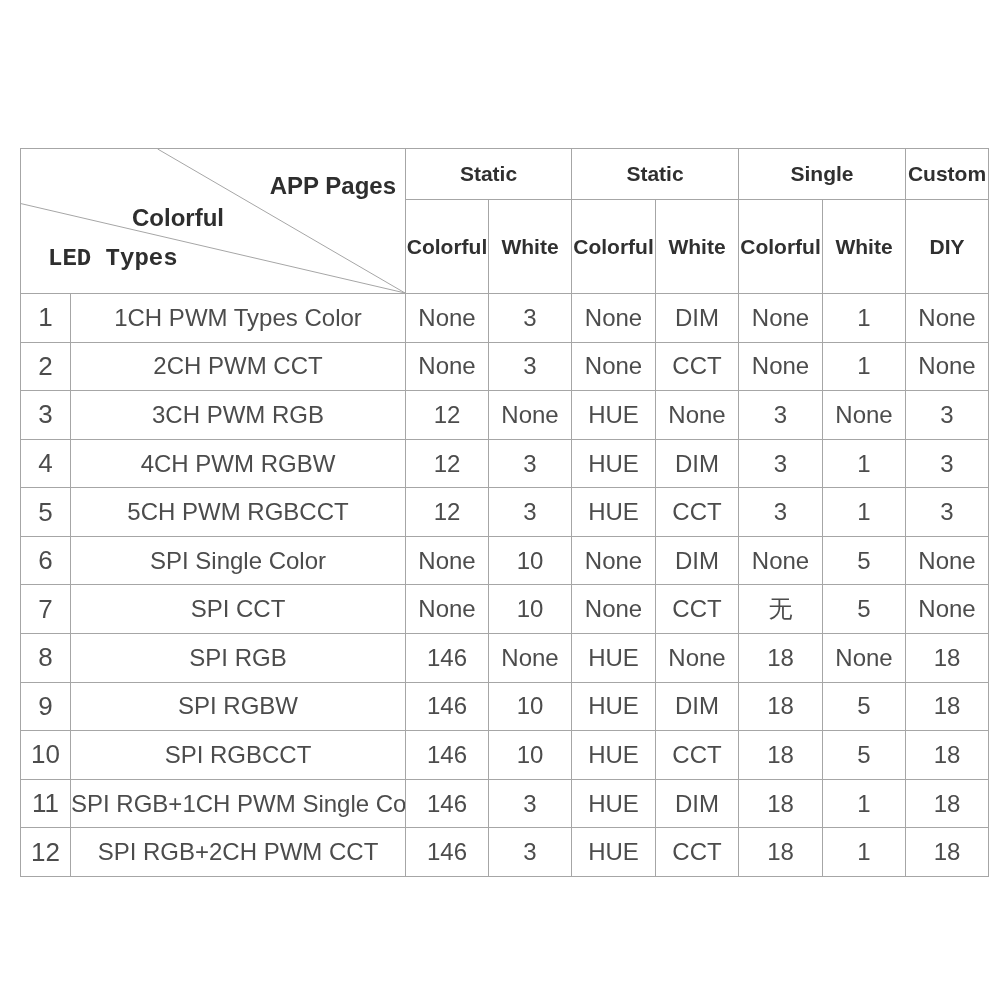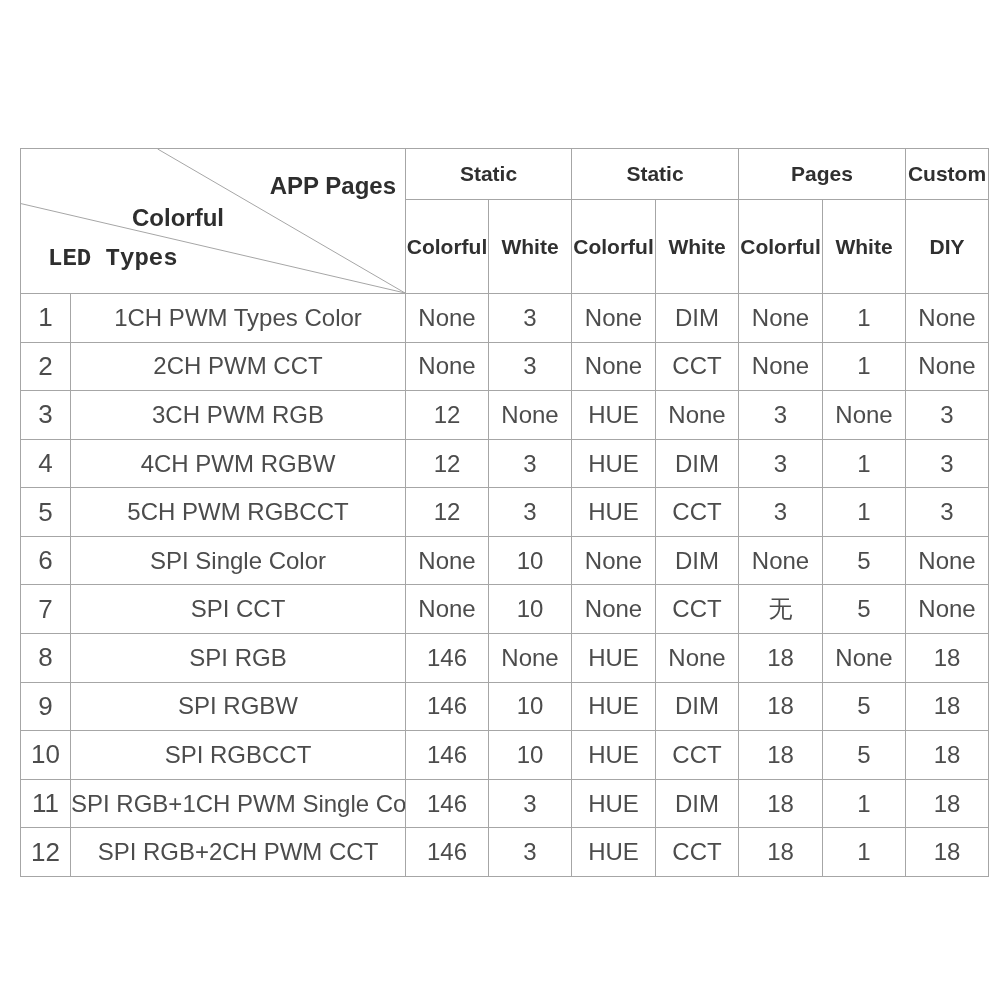--- a/index.html
+++ b/index.html
@@ -53,21 +53,21 @@
           <svg viewBox="0 0 385 145" preserveAspectRatio="none">
             <line x1="137" y1="0" x2="385" y2="145" stroke="#a6a6a6" stroke-width="1" vector-effect="non-scaling-stroke"></line>
             <line x1="0" y1="55" x2="385" y2="145" stroke="#a6a6a6" stroke-width="1" vector-effect="non-scaling-stroke"></line>
           </svg>
           <span class="lbl lbl-app">APP Pages</span>
           <span class="lbl lbl-func">Colorful</span>
           <span class="lbl lbl-led">LED Types</span>
         </th>
         <th colspan="2">Static</th>
         <th colspan="2">Static</th>
-        <th colspan="2">Pages</th>
+        <th colspan="2">Single</th>
         <th>Custom</th>
       </tr>
       <tr class="sub-row">
         <th>Colorful</th>
         <th>White</th>
         <th>Colorful</th>
         <th>White</th>
         <th>Colorful</th>
         <th>White</th>
         <th>DIY</th>

